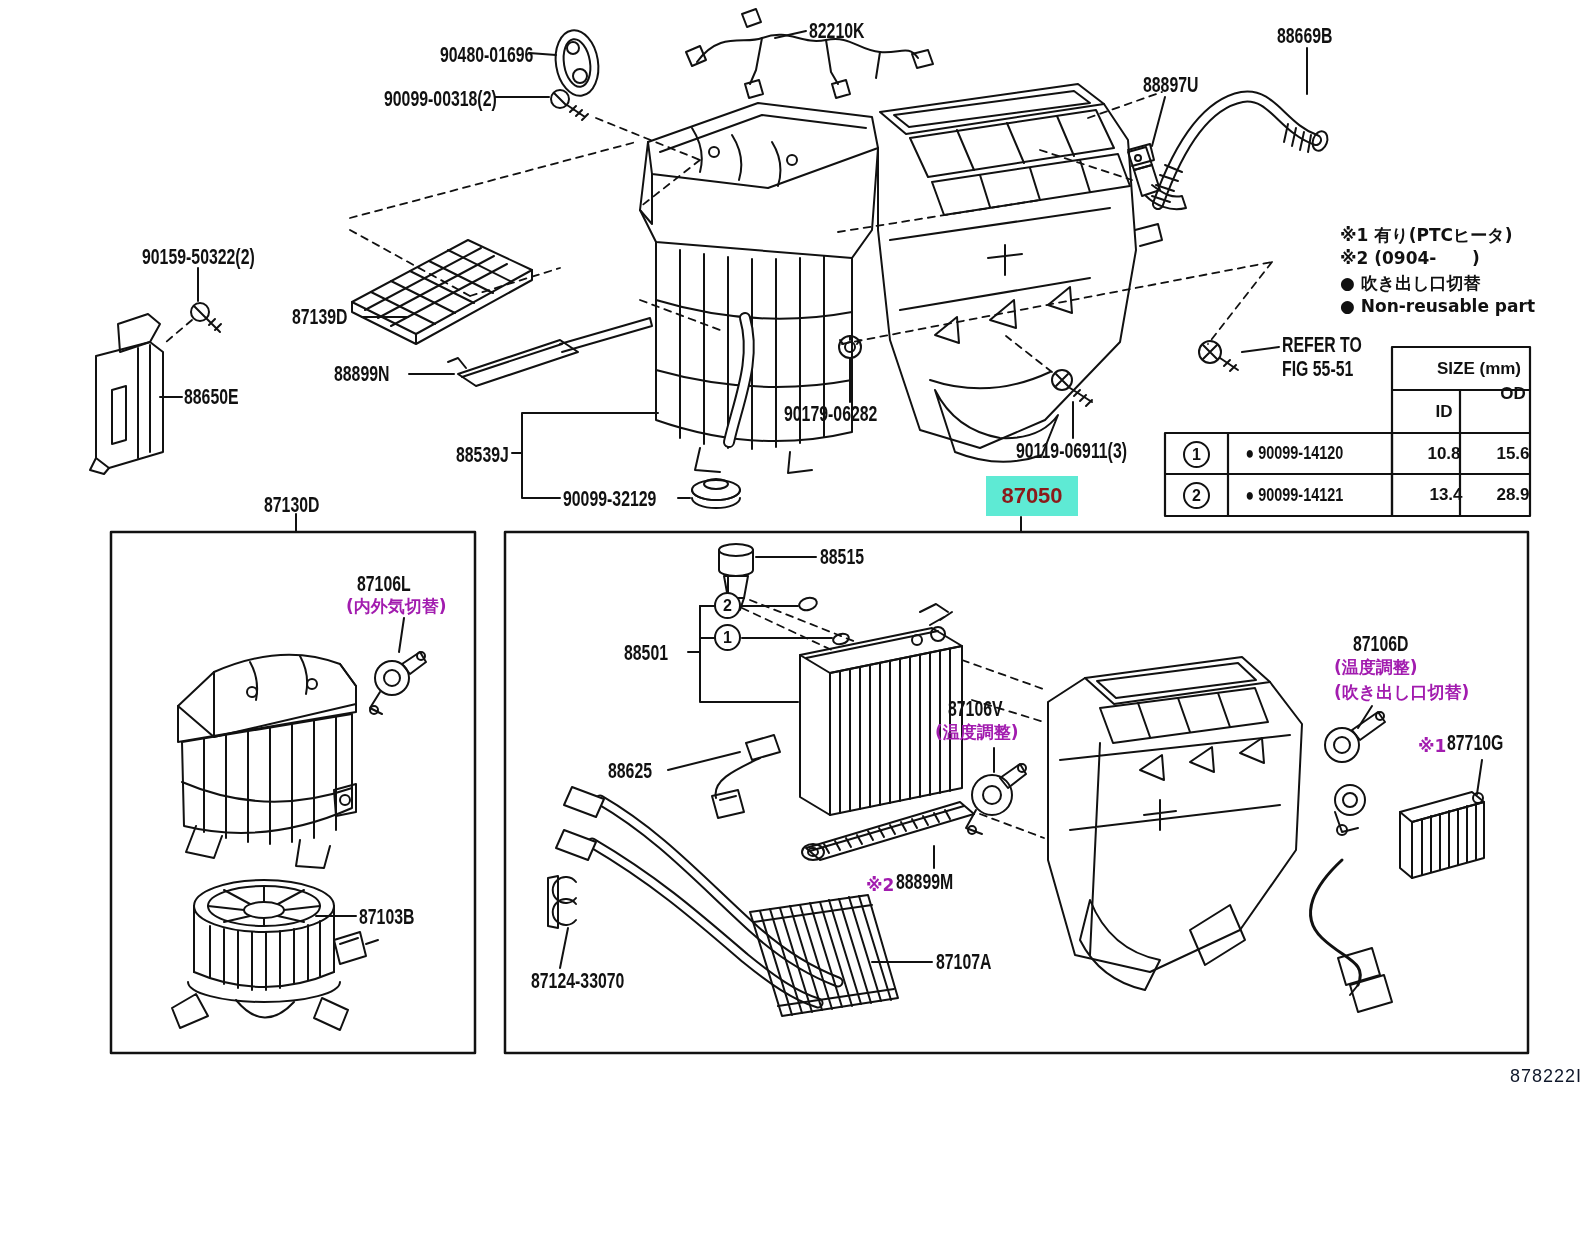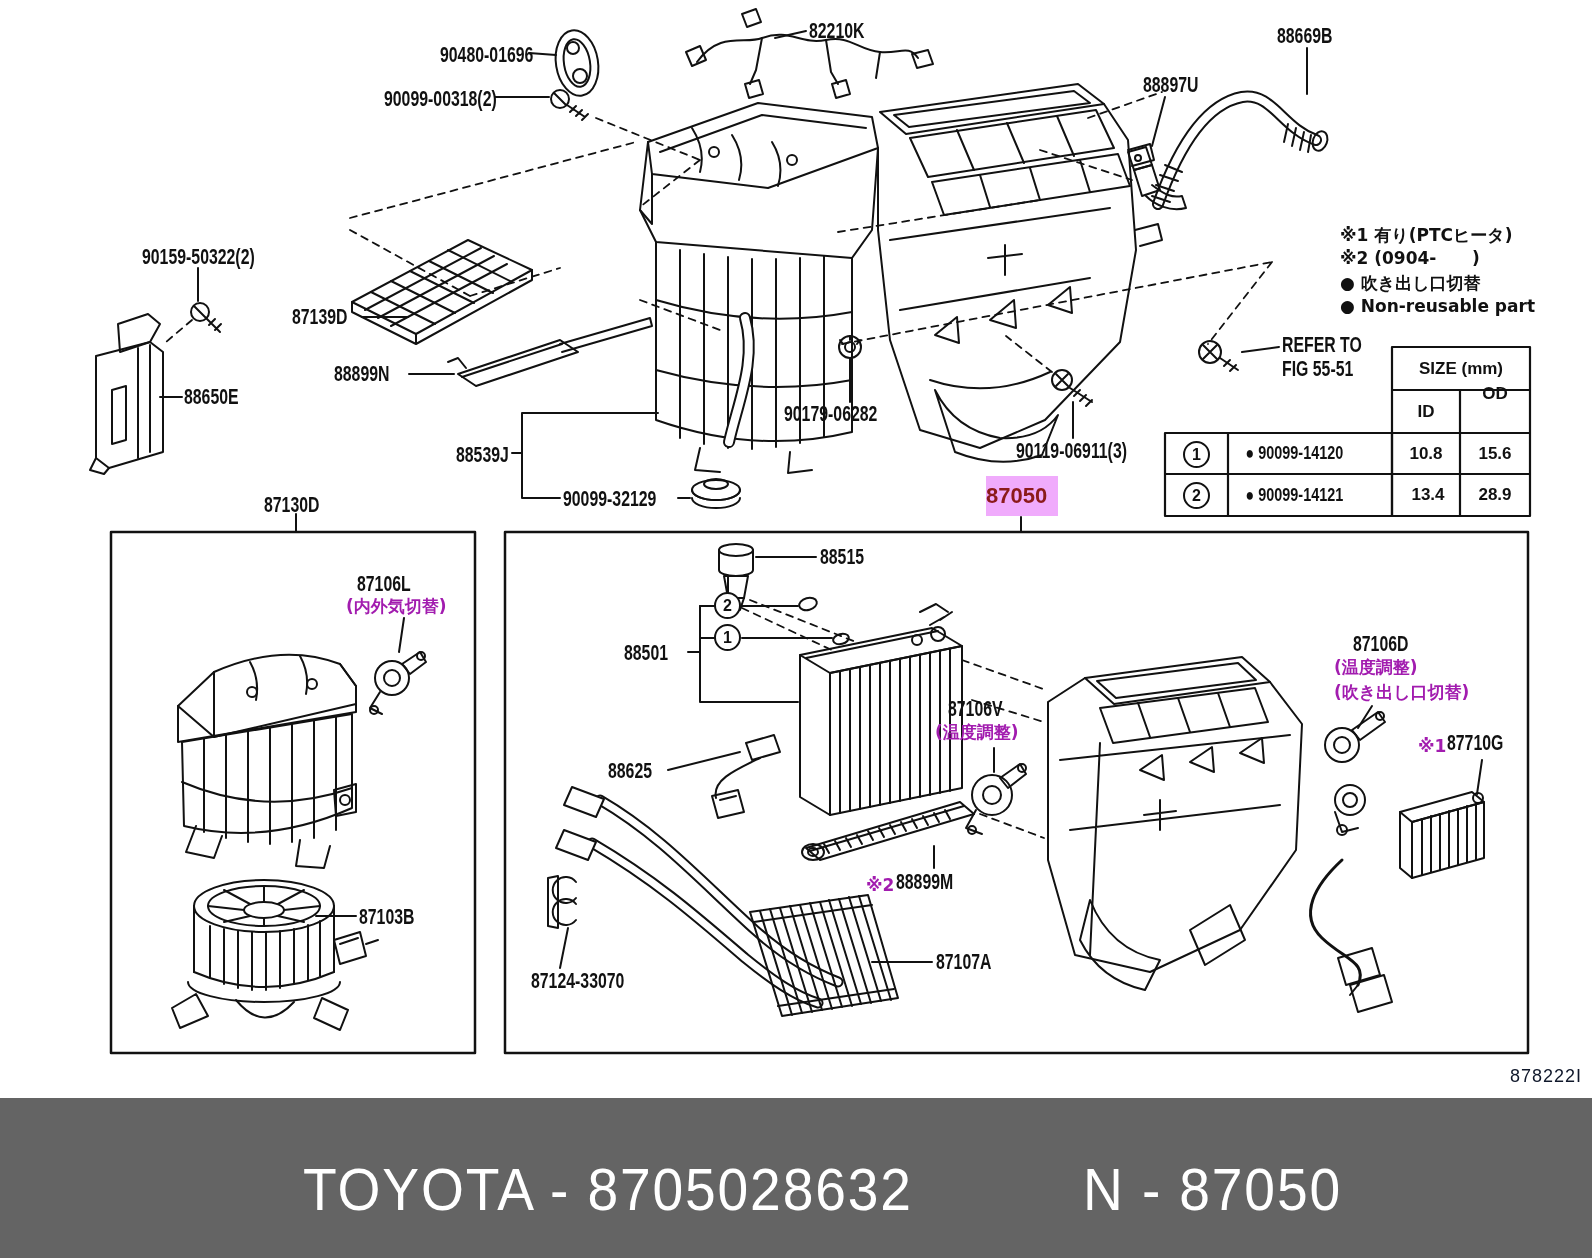--- a/index.html
+++ b/index.html
@@ -5,28 +5,28 @@
   html,body{margin:0;padding:0;background:#fff;}
   #stage{position:relative;width:1592px;height:1258px;background:#fff;overflow:hidden;
          font-family:"Liberation Sans",sans-serif;}
   #art{position:absolute;left:0;top:0;}
   .lbl{position:absolute;font:bold 22px "Liberation Sans",sans-serif;color:#111;
        transform:scaleX(.72);transform-origin:0 0;white-space:pre;letter-spacing:0;}
   .jp{position:absolute;font:bold 17px "DejaVu Sans","Liberation Sans",sans-serif;color:#a21caf;white-space:pre;}
   .note{position:absolute;font:bold 17px "DejaVu Sans","Liberation Sans",sans-serif;color:#111;white-space:pre;}
   .plate{position:absolute;font:18px "Liberation Sans",sans-serif;color:#0f172a;letter-spacing:1px;}
   .tc{position:absolute;display:flex;align-items:center;justify-content:center;
-      font:bold 17px "Liberation Sans",sans-serif;color:#111;}
+      font:bold 17px "Liberation Sans",sans-serif;color:#111;padding-left:18px;}
   .tc-part{justify-content:flex-start;padding-left:12px;font:bold 18px "Liberation Sans",sans-serif;
       transform:scaleX(.8);transform-origin:0 50%;}
   .circ{position:absolute;width:27px;height:27px;border:2.5px solid #111;border-radius:50%;
       display:flex;align-items:center;justify-content:center;background:#fff;
       font:bold 16px "Liberation Sans",sans-serif;color:#111;box-sizing:border-box;}
-  .hl{position:absolute;left:986px;top:476px;width:72px;height:40px;background:#f0abfc;
-      display:flex;align-items:center;justify-content:flex-start;}
+  .hl{position:absolute;left:986px;top:476px;width:92px;height:40px;background:#5eead4;
+      display:flex;align-items:center;justify-content:center;}
   .hl span{font:bold 22px "Liberation Sans",sans-serif;color:#8B1A1A;letter-spacing:0;}
   .banner{position:absolute;left:0;top:1098px;width:1592px;height:160px;background:#646464;}
   .bt{position:absolute;font:60px "Liberation Sans",sans-serif;color:#fff;letter-spacing:2px;
       transform:scaleX(.92);transform-origin:0 0;white-space:pre;}
 </style>
 </head>
 <body>
 
 <div id="stage">
 
@@ -398,18 +398,14 @@
   <div class="tc tc-part" style="left:1236px;top:433px;width:190px;height:41px">● 90099-14120</div>
   <div class="tc" style="left:1392px;top:433px;width:68px;height:41px">10.8</div>
   <div class="tc" style="left:1460px;top:433px;width:70px;height:41px">15.6</div>
   <div class="circ" style="left:1183px;top:482px">2</div>
   <div class="tc tc-part" style="left:1236px;top:474px;width:190px;height:42px">● 90099-14121</div>
   <div class="tc" style="left:1392px;top:474px;width:72px;height:42px">13.4</div>
   <div class="tc" style="left:1460px;top:474px;width:70px;height:42px">28.9</div>
 
   <div class="plate" style="left:1510px;top:1066px">878222I</div>
 
-  <div class="banner">
-    <span class="bt" style="left:303px;top:57px">TOYOTA - 8705028632</span>
-    <span class="bt" style="left:1083px;top:57px">N - 87050</span>
-  </div>
 
 </div>
 
 </body></html>

